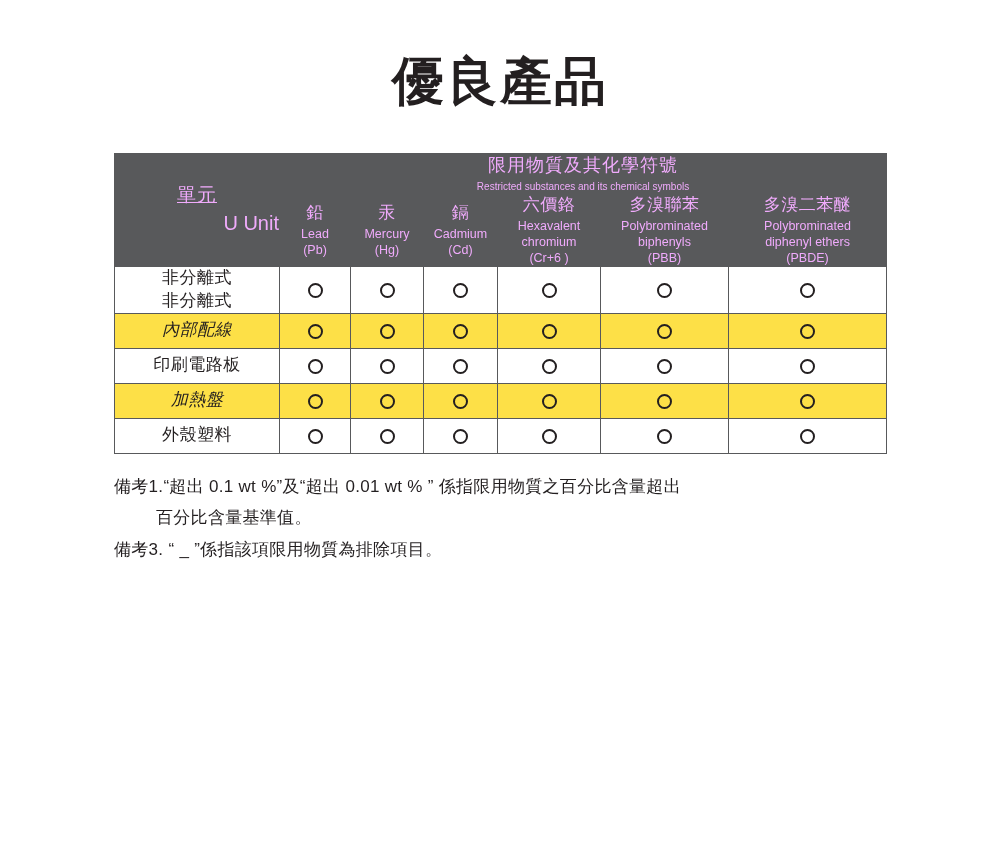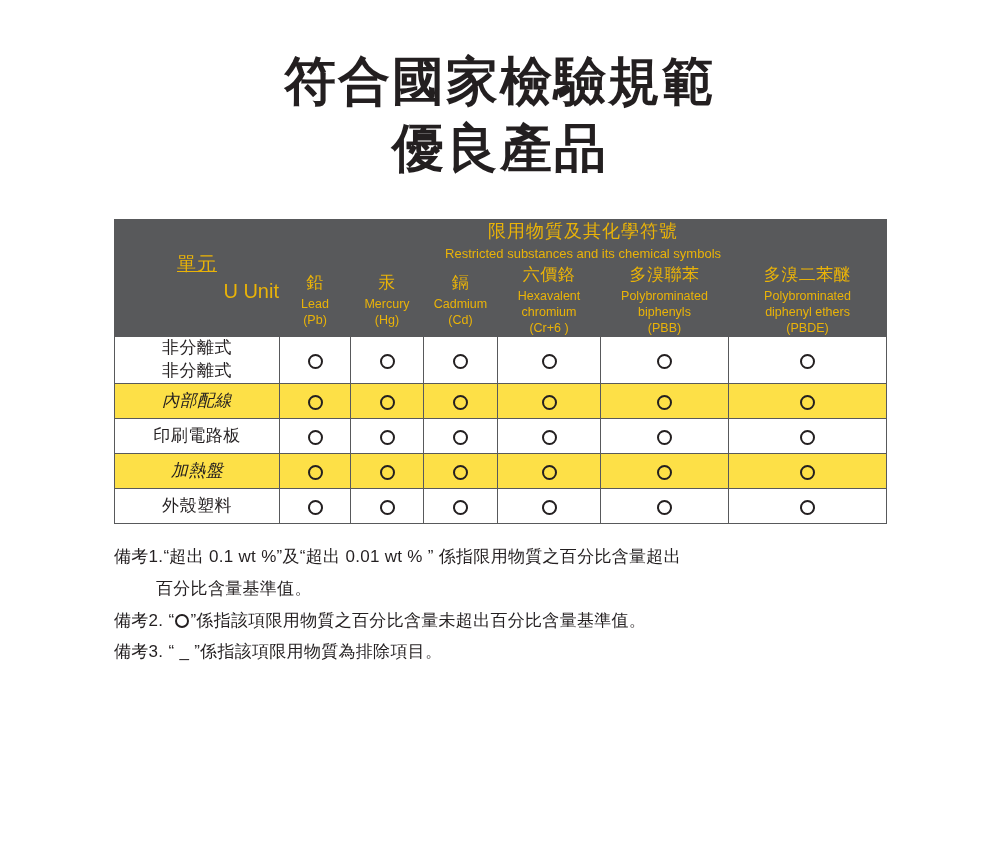--- a/index.html
+++ b/index.html
@@ -50,34 +50,34 @@
   }
   table.rohs td, table.rohs th {
     border: 1px solid #58595b;
     padding: 0;
     vertical-align: middle;
     text-align: center;
   }
   
   .hdr-dark {
     background: #58595b;
-    color: #eab308;
+    color: #f0abfc;
     border-color: #58595b !important;
   }
   .hdr-top-title {
     padding: 12px 4px 10px 4px;
     line-height: 1.3;
   }
   .hdr-top-title .cn {
     font-size: 18px;
     display: block;
     letter-spacing: 1px;
   }
   .hdr-top-title .en {
-    font-size: 13px;
+    font-size: 10px;
     display: block;
     margin-top: 3px;
   }
   .unit-cell {
     line-height: 1.4;
     padding: 6px 4px;
   }
   .unit-cell .cn {
     font-size: 19px;
     display: block;
@@ -168,21 +168,20 @@
     vertical-align: middle;
     margin: 0 1px;
   }
 </style>
 </head>
 <body>
 
 <div class="page">
 
   <div class="heading">
-    <span class="line1">符合國家檢驗規範</span>
     <span class="line2">優良產品</span>
   </div>
 
   <div class="table-wrap">
     <table class="rohs">
       <colgroup>
         <col style="width:165px">
         <col style="width:71px">
         <col style="width:73px">
         <col style="width:74px">
@@ -294,17 +293,16 @@
           <td class="cell-mark"><span class="mark"></span></td>
           <td class="cell-mark"><span class="mark"></span></td>
         </tr>
       </tbody>
     </table>
   </div>
 
   <div class="notes">
     <p>備考1.“超出 0.1 wt %”及“超出 0.01 wt % ” 係指限用物質之百分比含量超出</p>
     <p class="indent">百分比含量基準值。</p>
-    <p><span>備考2. “</span><span class="mini-circle"></span><span>”係指該項限用物質之百分比含量未超出百分比含量基準值。</span></p>
     <p>備考3. “ _ ”係指該項限用物質為排除項目。</p>
   </div>
 
 </div>
 
 </body></html>

